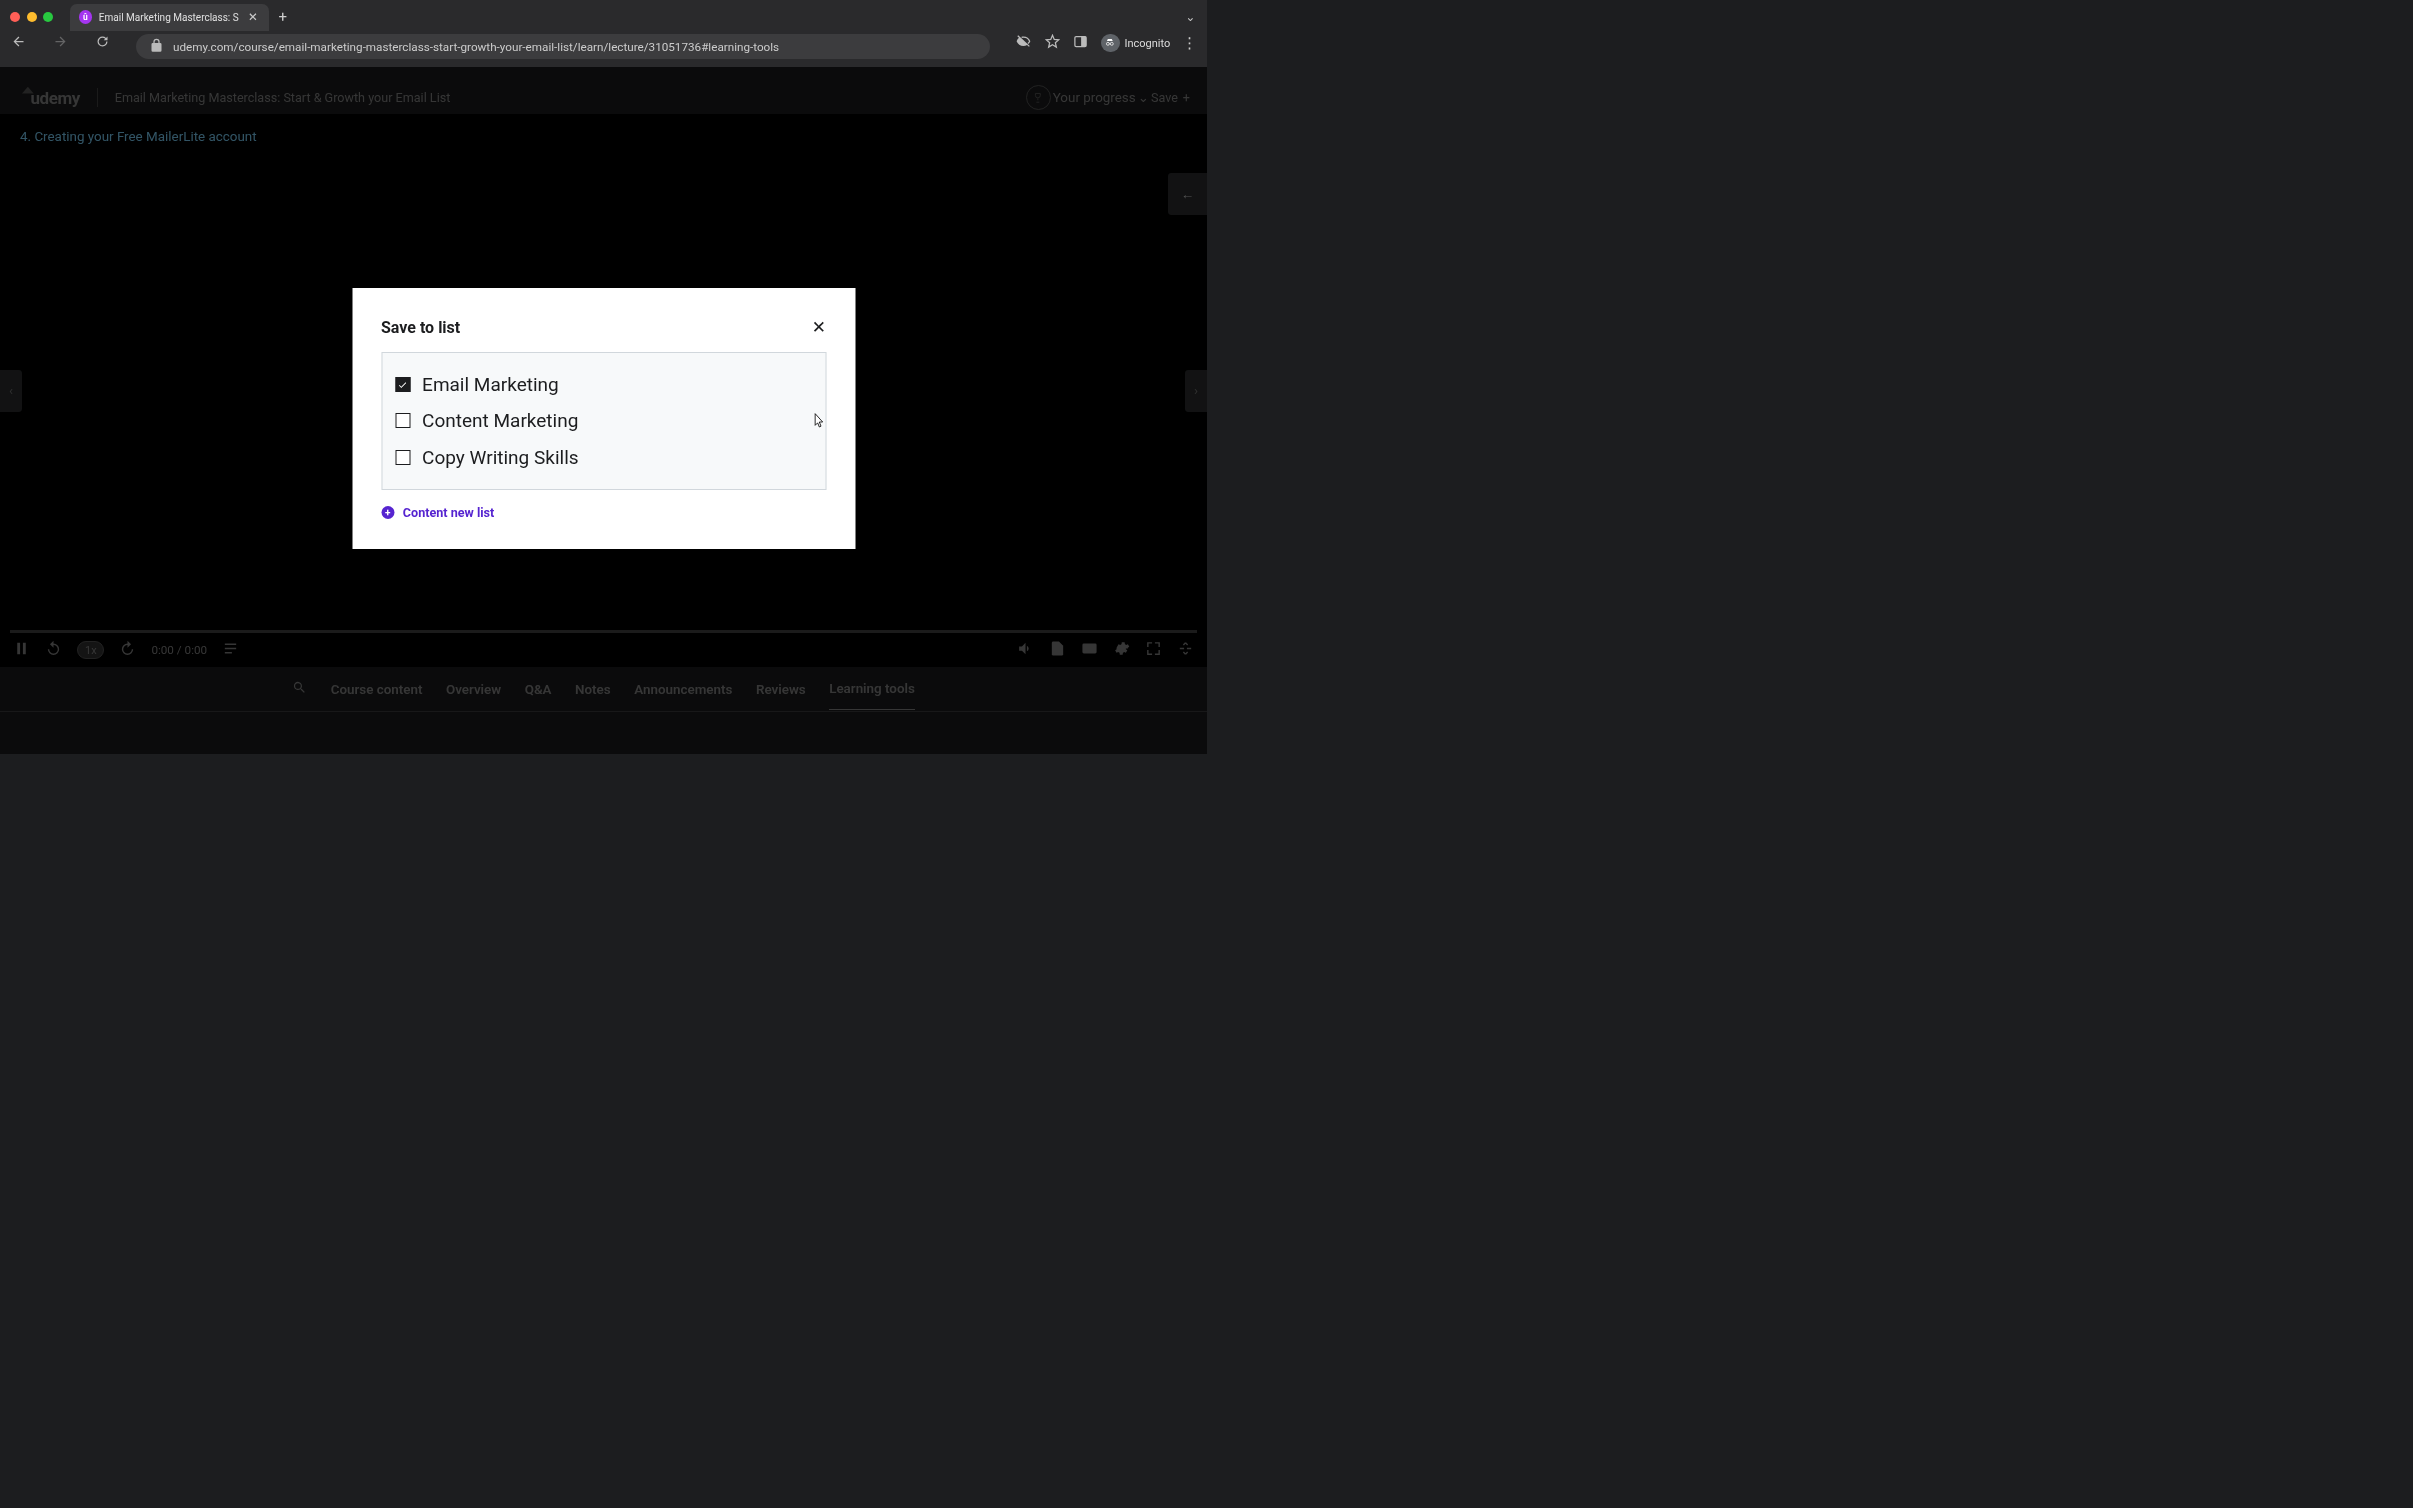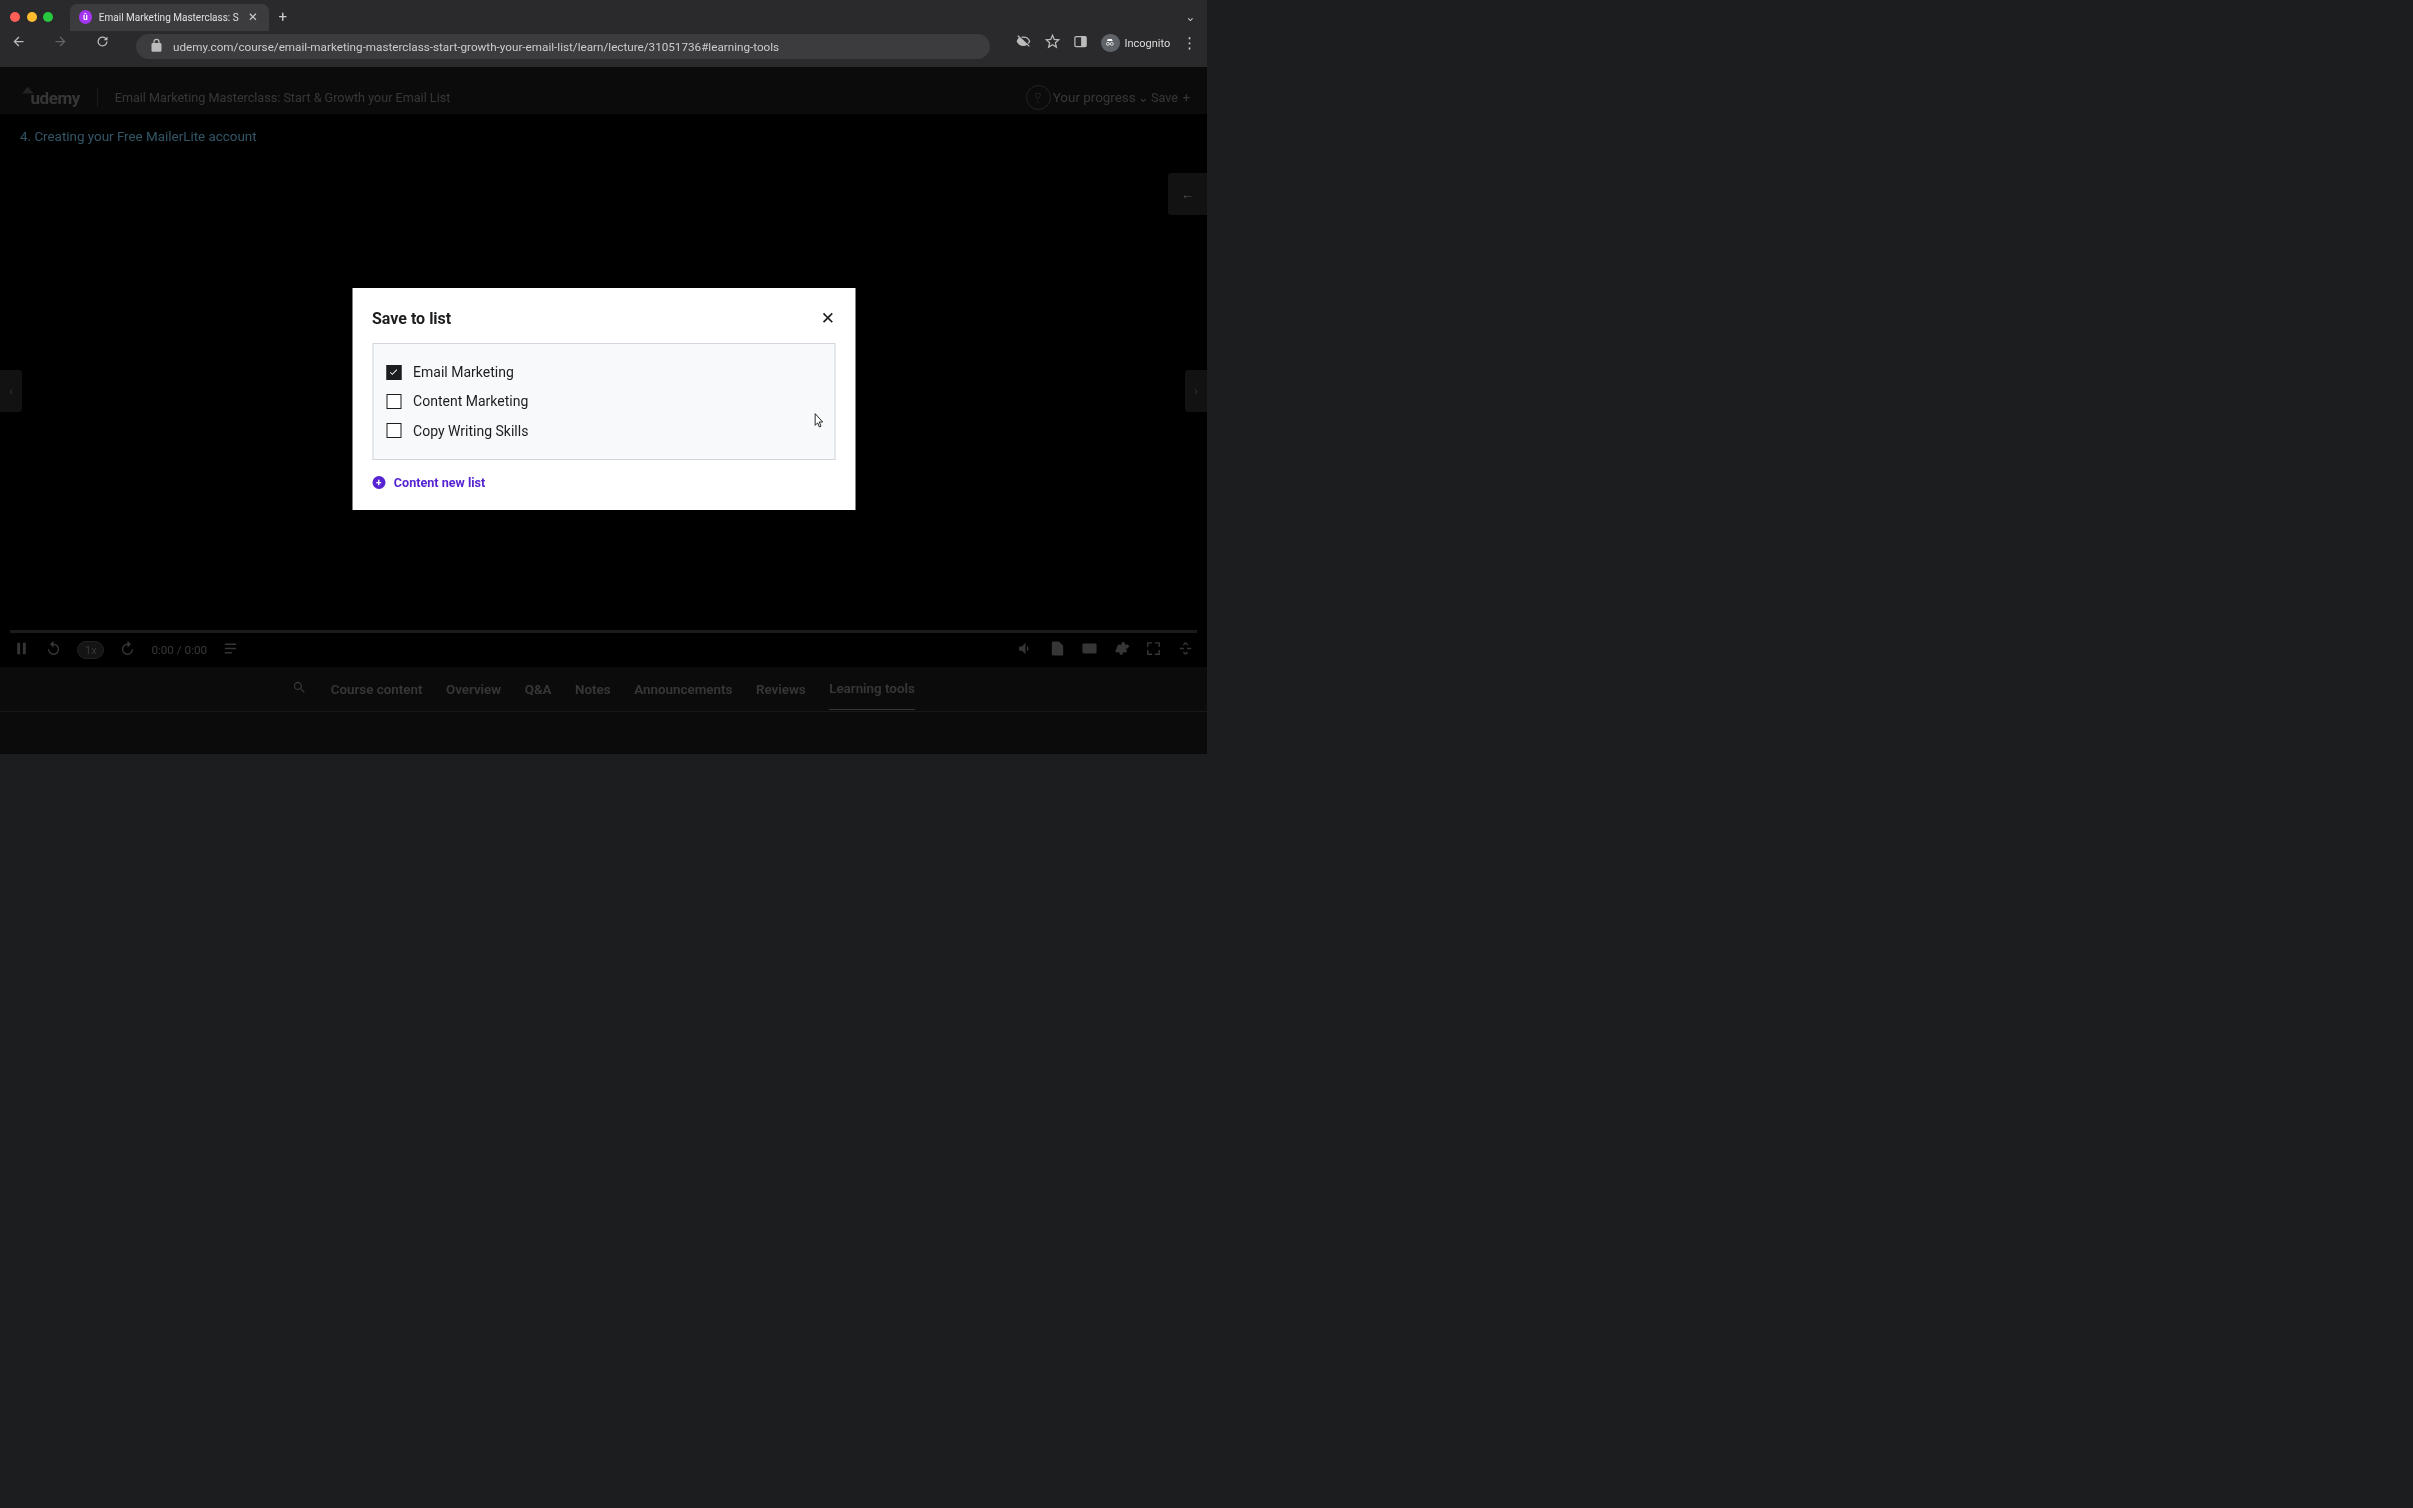--- a/index.html
+++ b/index.html
@@ -320,21 +320,21 @@
       background: rgba(0,0,0,0.6);
     }
     
     .modal {
       position: absolute;
       top: 288px;
       left: 50%;
       transform: translateX(-50%);
       width: 503px;
       background: #fff;
-      padding: 20px;
+      padding: 29px;
       box-shadow: 0 3.4px 17px rgba(0,0,0,0.3);
     }
     .modal-header {
       display: flex;
       justify-content: space-between;
       align-items: center;
       margin-bottom: 15px;
     }
     .modal-title {
       font-size: 16px;
@@ -368,21 +368,21 @@
     }
     .checkbox.checked {
       background: #1c1d1f;
     }
     .checkbox.checked svg {
       width: 10px;
       height: 10px;
       fill: #fff;
     }
     .list-label {
-      font-size: 14px;
+      font-size: 19px;
       color: #1c1d1f;
     }
     .create-new {
       display: flex;
       align-items: center;
       gap: 8.4px;
       margin-top: 15px;
       color: #5624d0;
       font-weight: 700;
       font-size: 12.6px;

